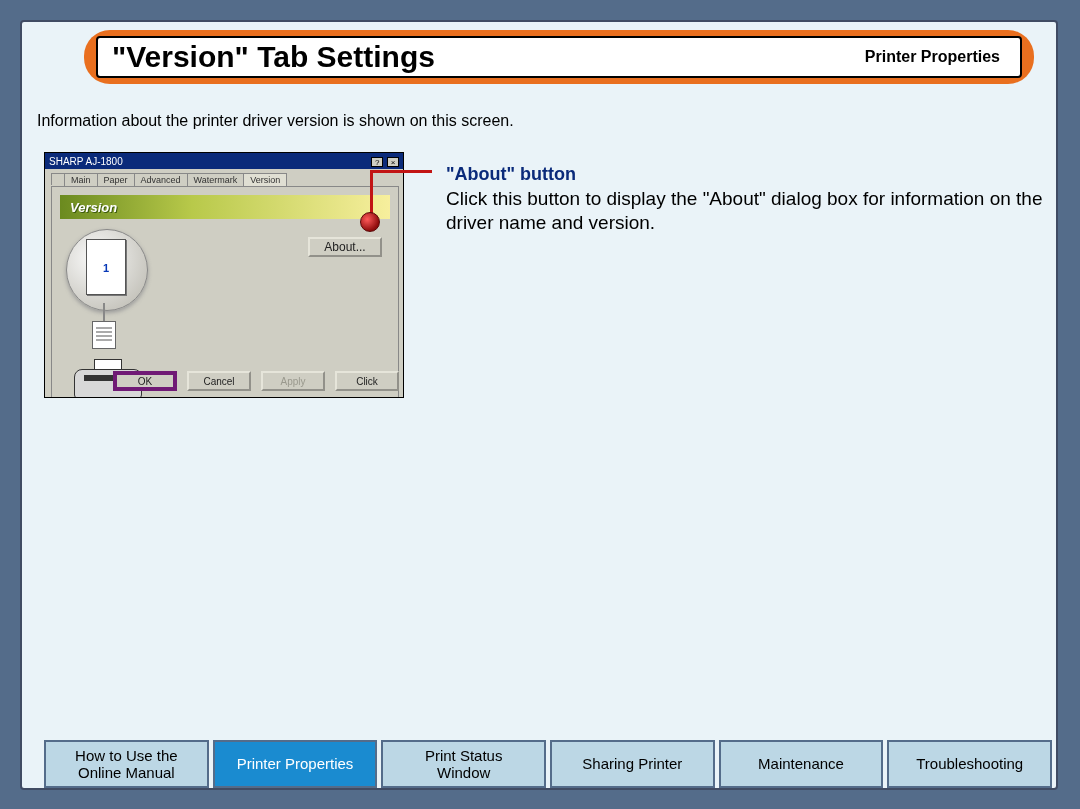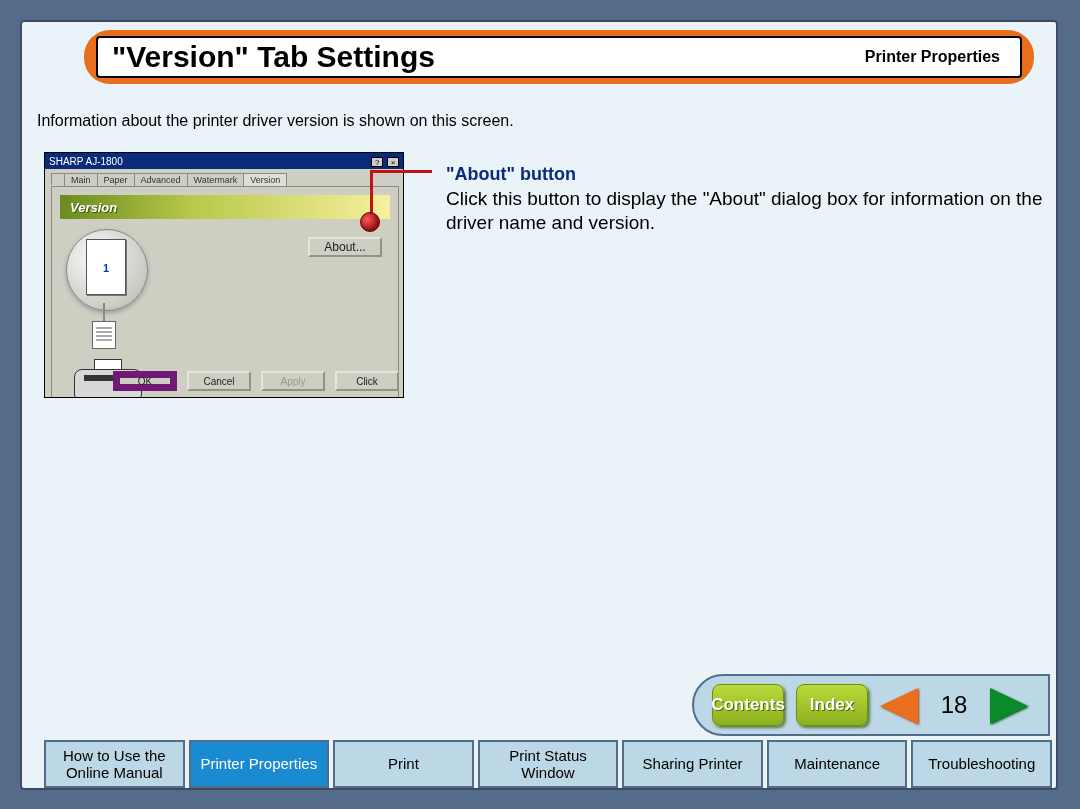--- a/index.html
+++ b/index.html
@@ -145,21 +145,21 @@
     cursor:pointer;
   }
   .shot-bottom{
     position:absolute; left:4px; bottom:4px; right:4px; height:22px;
     display:flex; justify-content:flex-end; gap:10px;
   }
   .shot-bottom .b{
     width:64px; height:20px; border:2px outset #e6e5da;
     background:#cfcec3; font-size:10px; display:flex; align-items:center; justify-content:center; color:#222;
   }
-  .shot-bottom .b.primary{ border:7px solid #701a75; }
+  .shot-bottom .b.primary{ border:4px solid #701a75; }
   .shot-bottom .b.disabled{ color:#9a998e; }
 
   
   .callout-line{
     position:absolute; background:#c21414;
   }
   .callout-dot{
     position:absolute; width:20px; height:20px; border-radius:50%;
     background:radial-gradient(circle at 35% 35%, #ff5a5a, #8e0c0c 70%);
     border:1px solid #5a0808;
@@ -302,35 +302,23 @@
 
   <div class="callout-line" style="left:348px; top:148px; width:62px; height:3px;"></div>
   <div class="callout-line" style="left:348px; top:148px; width:3px; height:50px;"></div>
   <div class="callout-dot" style="left:338px; top:190px;"></div>
 
   <div class="desc">
     <h3>"About" button</h3>
     <p>Click this button to display the "About" dialog box for information on the driver name and version.</p>
   </div>
 
-  <div class="navpill">
-    <div class="navbtn">Contents</div>
-    <div class="navbtn">Index</div>
-    <div class="navarrow">
-        <div class="tri-left"></div>
-      </div>
-    <div class="pagenum">18</div>
-    <div class="navarrow">
-        <div class="tri-right"></div>
-      </div>
-  </div>
 
   <div class="bottom-nav">
     <div class="bt">How to Use the<br>Online Manual</div>
     <div class="bt active">Printer Properties</div>
-    <div class="bt">Print</div>
     <div class="bt">Print Status<br>Window</div>
     <div class="bt">Sharing Printer</div>
     <div class="bt">Maintenance</div>
     <div class="bt">Troubleshooting</div>
   </div>
 
 </div>
 
 </body></html>

